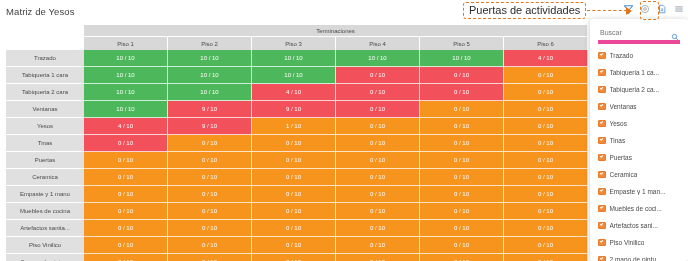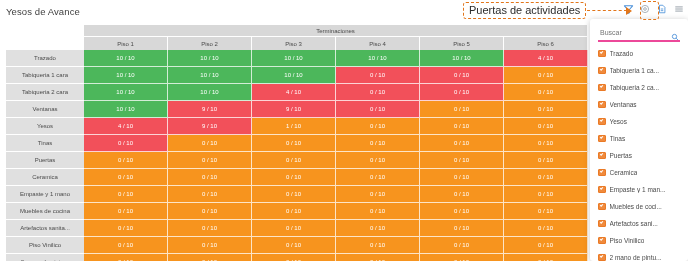--- a/index.html
+++ b/index.html
@@ -103,21 +103,21 @@
   #filter-panel{
     position:absolute;left:590px;top:19px;width:98px;height:242px;
     background:#ffffff;
     box-shadow:0 1px 6px rgba(0,0,0,.22);
     border-radius:3px;
     z-index:50;
     overflow:hidden;
   }
   #search-row{
     position:relative;margin:7px 8px 3px 8px;height:14px;
-    border-bottom:2px solid #ec4899;
+    border-bottom:4px solid #ec4899;
     display:flex;align-items:center;
   }
   #search-input{
     border:none;outline:none;background:transparent;
     font-family:"Liberation Sans", sans-serif;
     font-size:7px;color:#8a8a8a;width:62px;padding:0 0 1px 2px;
   }
   #search-icon{position:absolute;right:1px;top:1px;}
   .opt{
     display:flex;align-items:center;gap:4px;
@@ -134,21 +134,21 @@
     border-left:1px solid #fff;border-bottom:1px solid #fff;
     transform:rotate(-45deg);
   }
   .opt-lbl{
     font-size:6.5px;color:#4a4a4a;white-space:nowrap;overflow:hidden;
   }
 </style>
 </head>
 <body>
 
-<div id="page-title">Yesos de Avance</div>
+<div id="page-title">Matriz de Yesos</div>
 
 <table id="matrix">
   <colgroup id="matrix-colgroup">
       <col class="rowlbl-col">
       <col class="piso-col">
       <col class="piso-col">
       <col class="piso-col">
       <col class="piso-col">
       <col class="piso-col">
       <col class="piso-col">

